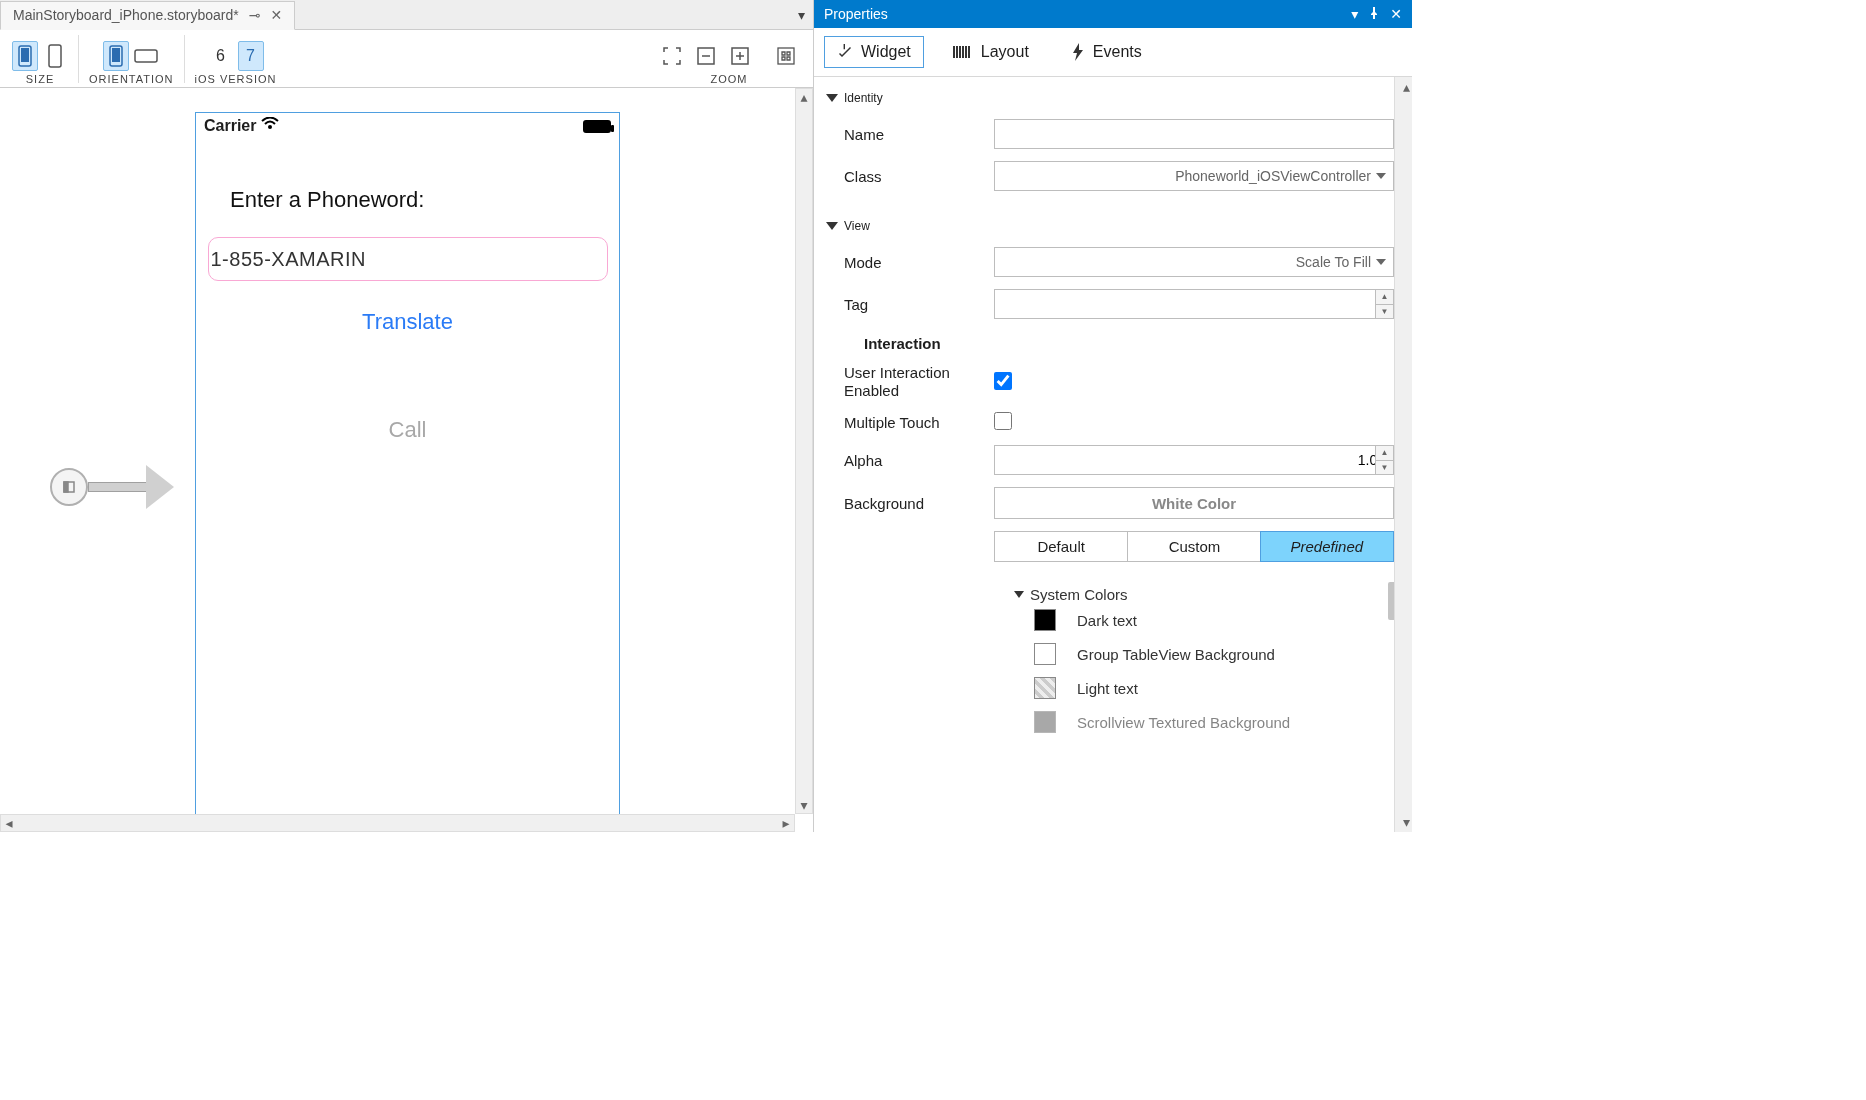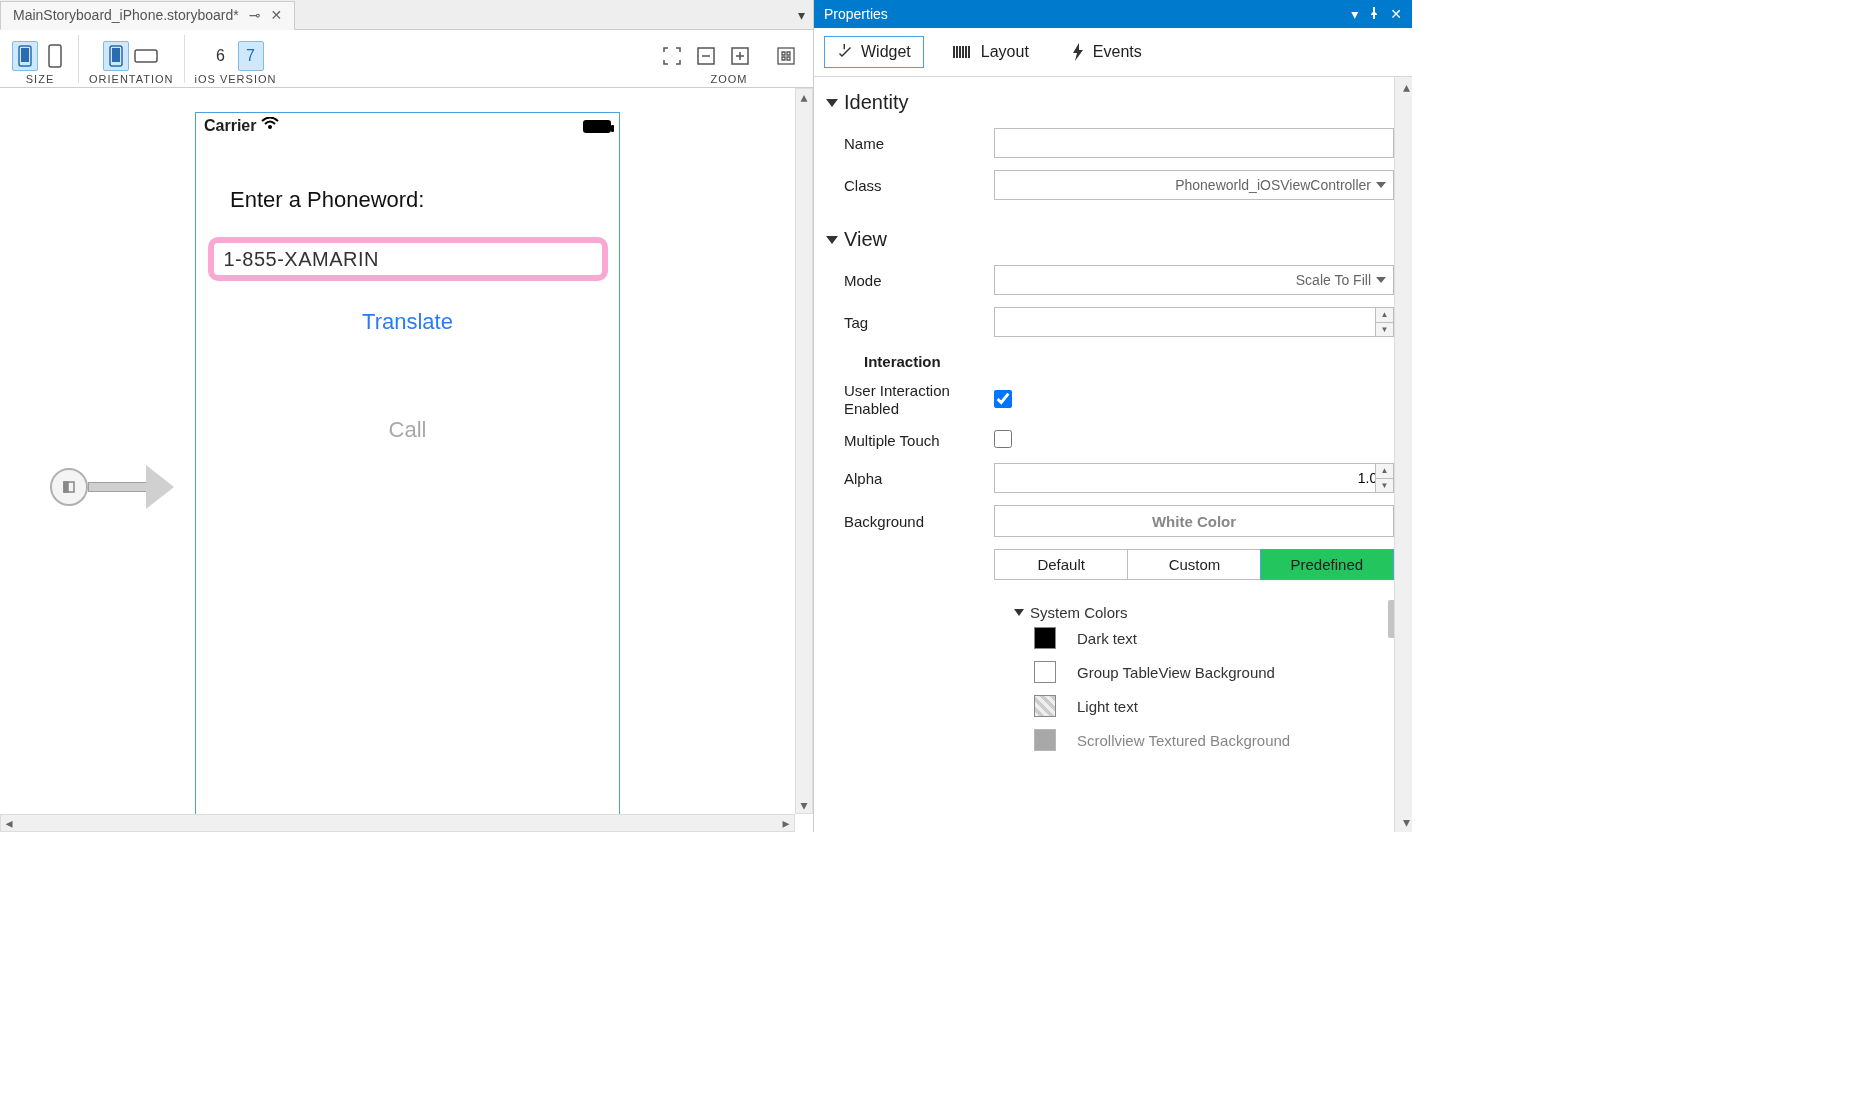--- a/index.html
+++ b/index.html
@@ -23,21 +23,21 @@
   .spacer { flex: 1; }
 
   .canvas-wrap { flex: 1; position: relative; overflow: hidden; background: #fff; }
   .canvas { position: absolute; inset: 0 18px 18px 0; overflow: auto; }
   .device { position: absolute; left: 195px; top: 24px; width: 425px; height: 760px; border: 1px solid #4f9fe0; background: #fff; }
   .statusbar { display: flex; align-items: center; justify-content: space-between; height: 26px; padding: 0 8px; font-weight: 700; font-size: 16px; }
   .wifi-ic { display: inline-block; }
   .battery { width: 28px; height: 13px; border: 2px solid #000; border-radius: 3px; position: relative; background: #000; }
   .battery::after { content: ""; position: absolute; right: -5px; top: 3px; width: 3px; height: 7px; background: #000; border-radius: 1px; }
   .dev-label { font-size: 22px; color: #111; margin: 48px 0 24px 34px; }
-  .dev-input { display: block; width: 400px; margin: 0 auto; height: 44px; border: 6px solid #f9a8d4; border-radius: 10px; padding: 0 10px; font-size: 20px; color: #333; letter-spacing: 0.5px; }
+  .dev-input { display: block; width: 400px; margin: 0 auto; height: 44px; border: 1px solid #f9a8d4; border-radius: 10px; padding: 0 2px; font-size: 20px; color: #333; letter-spacing: 0.5px; }
   .dev-btn { display: block; width: 100%; text-align: center; font-size: 22px; padding: 28px 0 8px; background: none; border: none; cursor: pointer; }
   .dev-btn.primary { color: #2a7bf6; }
   .dev-btn.disabled { color: #a8a8a8; margin-top: 46px; }
 
   .segue { position: absolute; left: 50px; top: 380px; display: flex; align-items: center; }
   .segue-circle { width: 38px; height: 38px; border: 2px solid #b0b0b0; border-radius: 50%; display: flex; align-items: center; justify-content: center; background: #f4f4f4; }
   .segue-arrow { position: relative; }
   .segue-arrow .shaft { width: 60px; height: 10px; background: #d0d0d0; border: 1px solid #a0a0a0; border-right: none; }
   .segue-arrow .head { position: absolute; right: -26px; top: -17px; width: 0; height: 0; border-top: 22px solid transparent; border-bottom: 22px solid transparent; border-left: 28px solid #d0d0d0; }
   .segue-arrow .head2 { position: absolute; right: -25px; top: -16px; width: 0; height: 0; border-top: 21px solid transparent; border-bottom: 21px solid transparent; border-left: 27px solid #a0a0a0; z-index: -1; }
@@ -56,40 +56,40 @@
   .props-tabs { display: flex; gap: 16px; padding: 8px 10px; border-bottom: 1px solid #d8d8d8; }
   .ptab { display: flex; align-items: center; gap: 8px; padding: 6px 12px; border: 1px solid transparent; cursor: pointer; font-size: 16px; }
   .ptab.selected { border-color: #4f9fe0; background: #fff; }
   .ptab svg, .ptab .glyph { color: #333; }
 
   .props-body { flex: 1; overflow-y: auto; position: relative; padding: 6px 18px 6px 10px; }
   .props-vscroll { position: absolute; right: 0; top: 0; bottom: 0; width: 18px; background: #f0f0f0; border-left: 1px solid #ddd; }
   .props-vscroll .thumb-a { position: absolute; right: 2px; top: 2px; color: #666; }
   .props-vscroll .thumb-b { position: absolute; right: 2px; bottom: 2px; color: #666; }
 
-  .section-head { display: flex; align-items: center; gap: 6px; font-size: 20px; color: #222; padding: 8px 2px; cursor: pointer; }
+  .section-head { display: flex; align-items: center; gap: 6px; font-size: 12px; color: #222; padding: 8px 2px; cursor: pointer; }
   .section-head .caret { display: inline-block; width: 0; height: 0; border-left: 6px solid transparent; border-right: 6px solid transparent; border-top: 8px solid #333; transform: rotate(0); }
   .prow { display: flex; align-items: center; padding: 6px 0 6px 20px; }
   .prow .plabel { width: 150px; color: #222; font-size: 15px; }
   .prow .pfield { flex: 1; }
   .pinput, .pselect { width: 100%; height: 30px; border: 1px solid #bdbdbd; padding: 0 8px; font-size: 14px; background: #fff; text-align: right; }
   .pselect { appearance: none; background: #fff; color: #666; padding-right: 22px; position: relative; }
   .sel-wrap { position: relative; }
   .sel-wrap::after { content: ""; position: absolute; right: 8px; top: 12px; width: 0; height: 0; border-left: 5px solid transparent; border-right: 5px solid transparent; border-top: 6px solid #666; pointer-events: none; }
   .numwrap { position: relative; }
   .numwrap .stepper { position: absolute; right: 1px; top: 1px; bottom: 1px; width: 18px; display: flex; flex-direction: column; border-left: 1px solid #bdbdbd; }
   .numwrap .stepper div { flex: 1; display: flex; align-items: center; justify-content: center; font-size: 8px; color: #666; cursor: pointer; background: #f4f4f4; }
   .numwrap .stepper div:first-child { border-bottom: 1px solid #bdbdbd; }
   .subhead { font-weight: 700; font-size: 15px; padding: 10px 0 6px 40px; }
   .chk { width: 18px; height: 18px; }
   .color-btn { width: 100%; height: 32px; border: 1px solid #bdbdbd; background: #fff; color: #888; text-align: center; font-size: 15px; cursor: pointer; font-weight: bold; }
   .segseg { display: flex; border: 1px solid #bdbdbd; }
   .segseg div { flex: 1; text-align: center; padding: 6px 0; font-size: 15px; cursor: pointer; }
   .segseg div + div { border-left: 1px solid #bdbdbd; }
-  .segseg .sel { border: 1px solid #4f9fe0; margin: -1px; background: #22c55e; }
+  .segseg .sel { border: 1px solid #4f9fe0; margin: -1px; background: #7dd3fc; font-style: italic; }
 
   .tree { padding: 4px 0 0 20px; position: relative; margin-top: 8px; }
   .tree-head { display: flex; align-items: center; gap: 6px; font-size: 15px; color: #333; cursor: pointer; }
   .tree-head .tcaret { display: inline-block; width: 0; height: 0; border-left: 5px solid transparent; border-right: 5px solid transparent; border-top: 7px solid #333; }
   .tree-item { display: flex; align-items: center; gap: 21px; padding: 6px 0 6px 20px; font-size: 15px; color: #333; cursor: pointer; }
   .swatch { width: 22px; height: 22px; border: 1px solid #888; }
   .tree-thumb { position: absolute; right: -6px; top: 0; width: 12px; height: 38px; background: #c4c4c4; border-radius: 2px; }
 </style>
 </head>
 <body>

